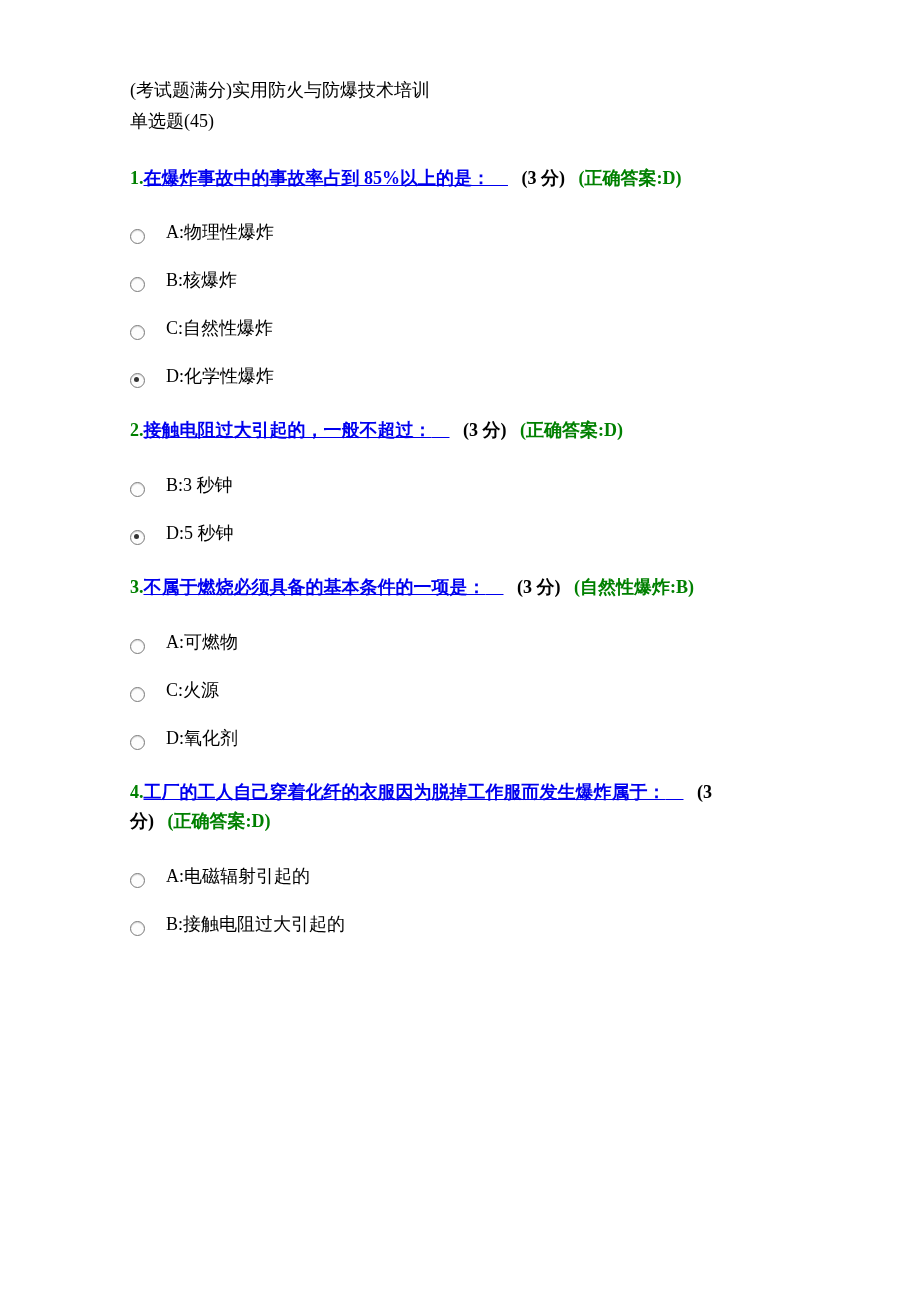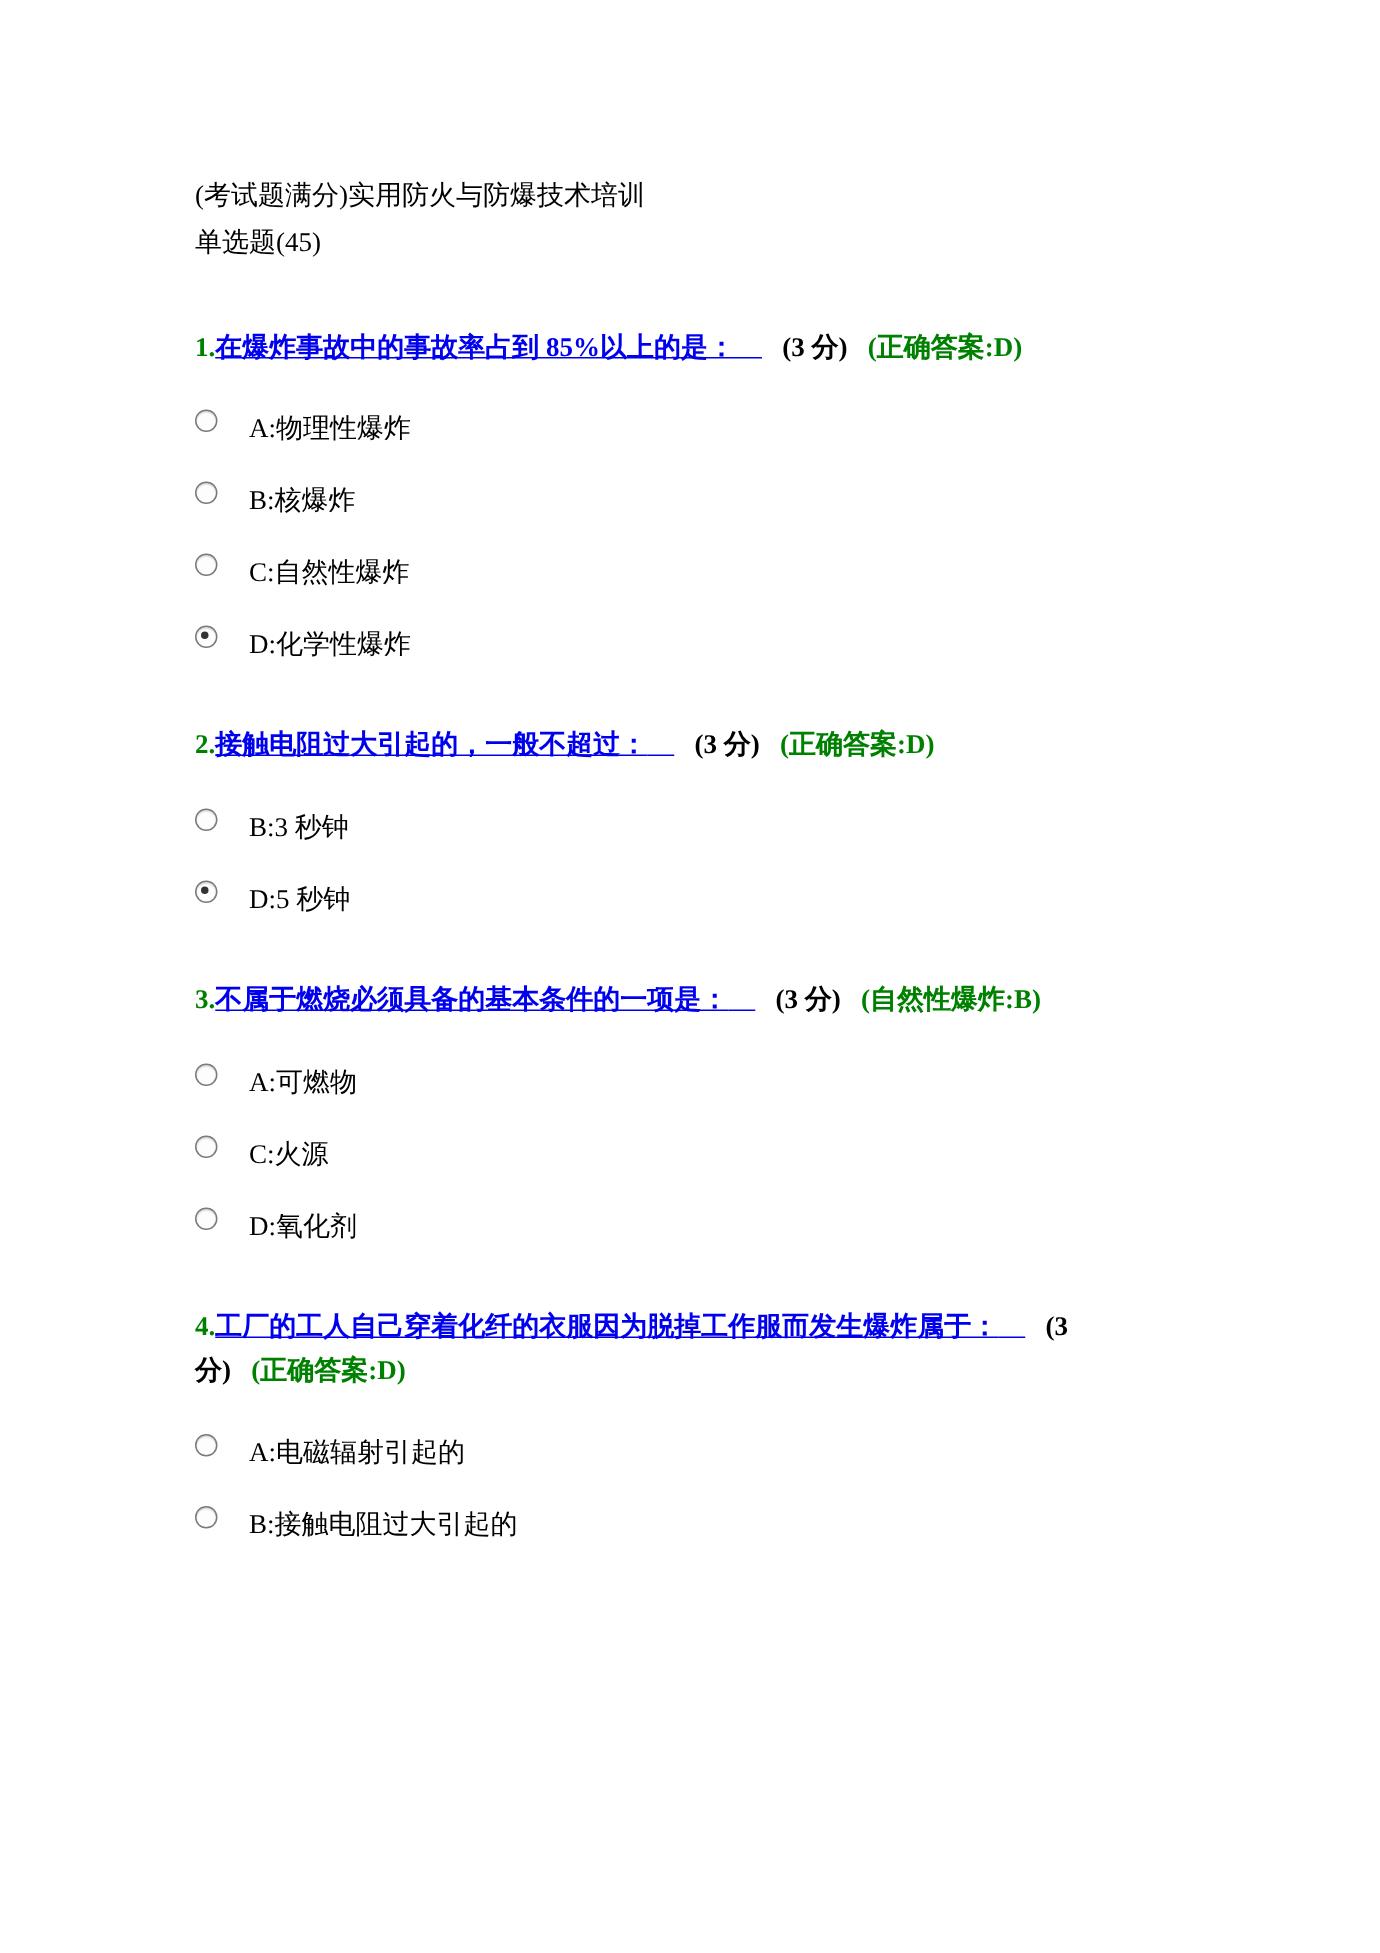--- a/index.html
+++ b/index.html
@@ -5,28 +5,28 @@
     body {
       margin: 0;
       padding: 0;
       font-family: "SimSun", "宋体", serif;
       font-size: 18px;
       background: #fff;
       color: #000;
       width: 920px;
     }
     .page {
-      padding: 116px 130px 60px 130px;
+      padding: 76px 130px 60px 130px;
     }
     .header-line {
       line-height: 1.6;
       margin-bottom: 2px;
     }
     .question-block {
-      margin-top: 41px;
+      margin-top: 28px;
     }
     .question-title {
       font-weight: bold;
       line-height: 1.6;
     }
     .qnum {
       color: #008000;
       font-weight: bold;
     }
     .qlink {
@@ -45,21 +45,21 @@
     }
     .correct {
       color: #008000;
       font-weight: bold;
     }
     .options {
       margin-top: 28px;
     }
     .option-row {
       display: flex;
-      align-items: flex-start;
+      align-items: flex-end;
       margin-bottom: 24px;
     }
     .radio-wrap {
       width: 36px;
       display: flex;
       align-items: center;
     }
     .radio {
       width: 13px;
       height: 13px;

